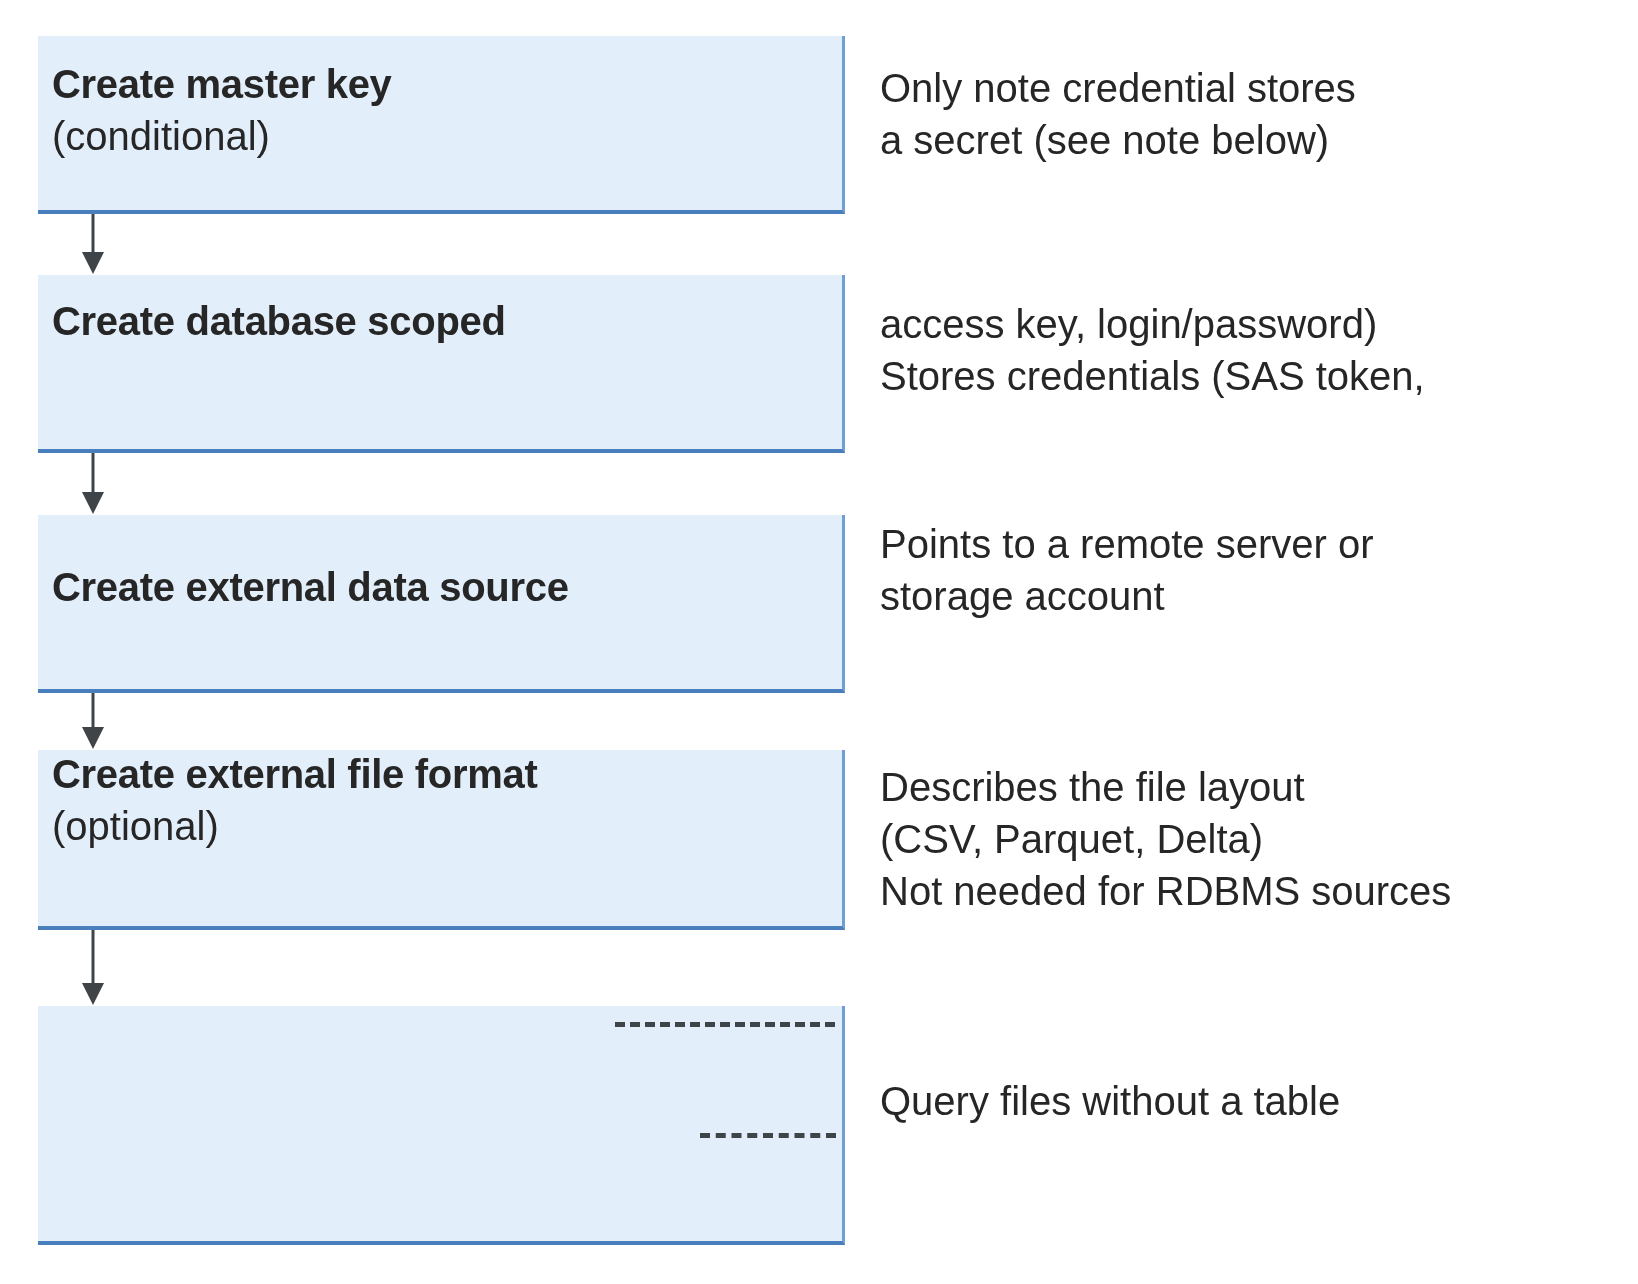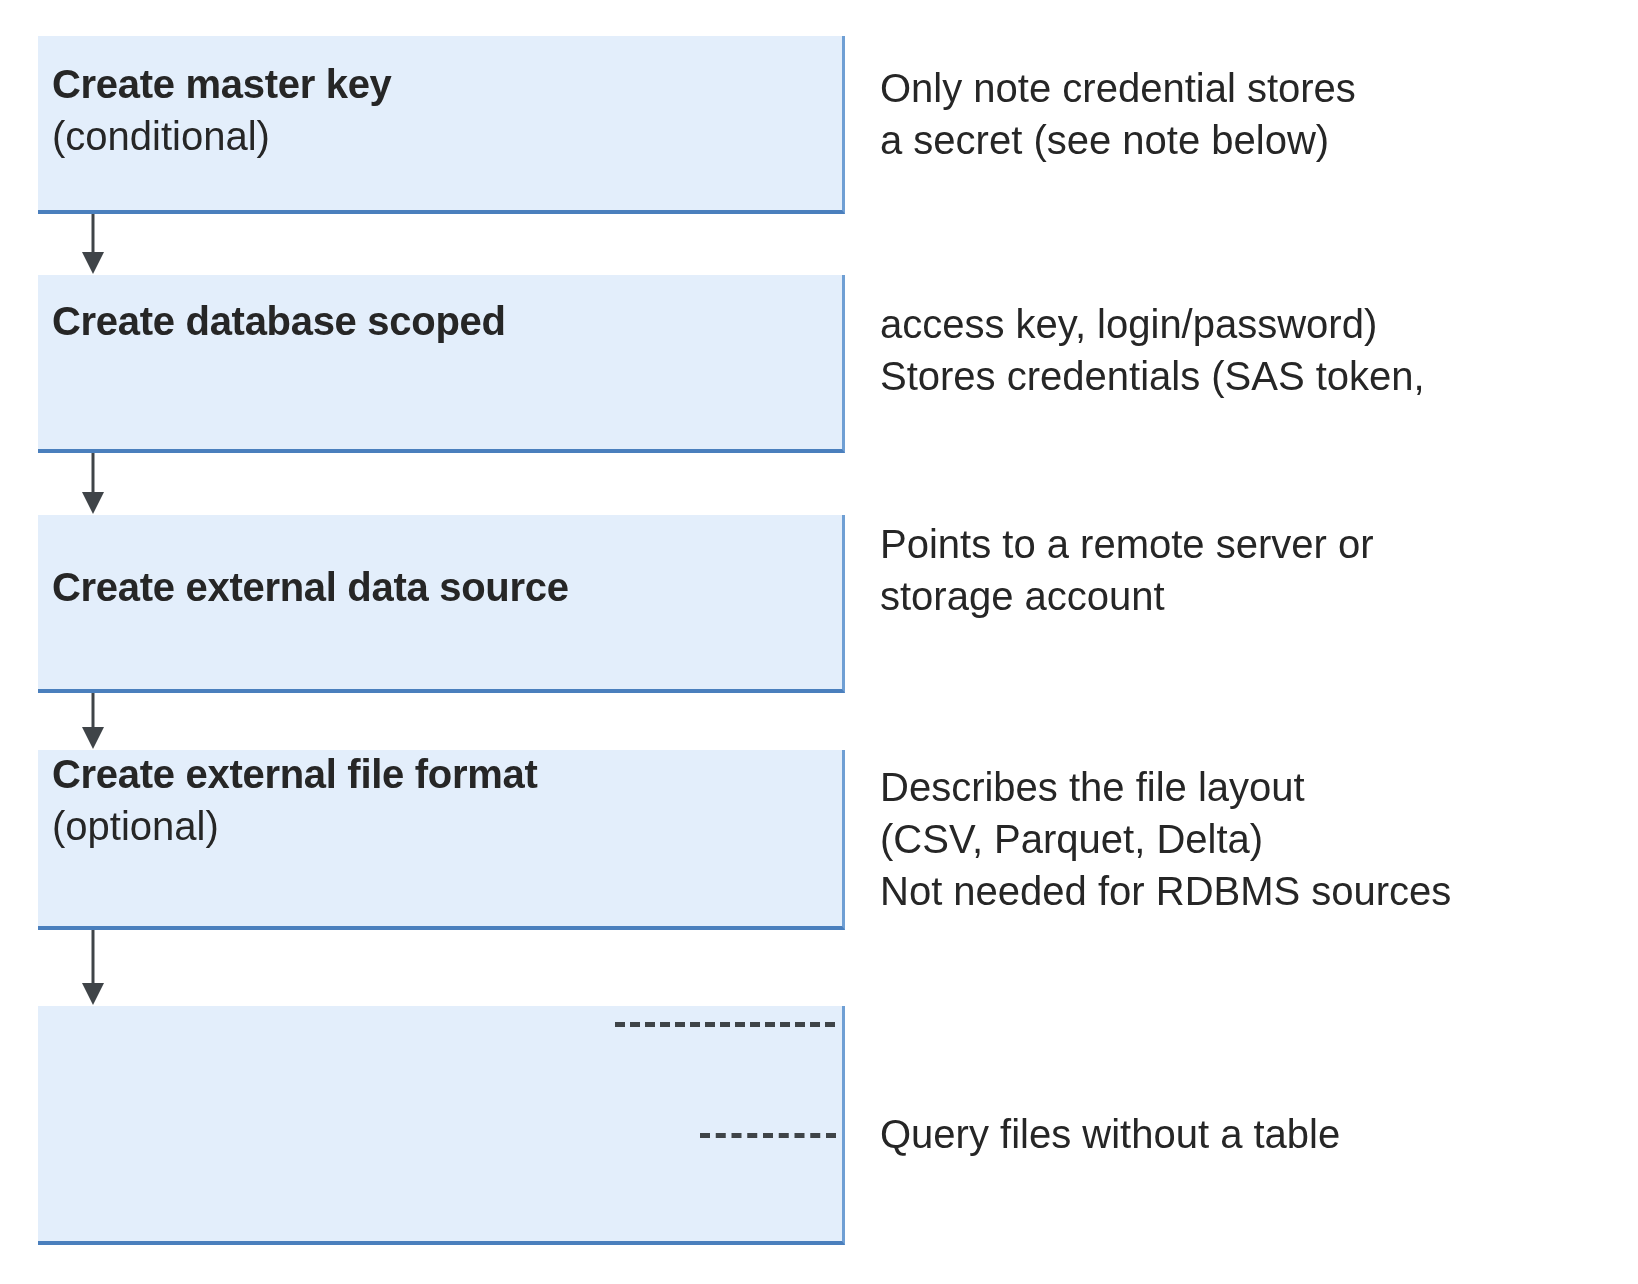--- a/index.html
+++ b/index.html
@@ -85,21 +85,21 @@
   #box-2-text { top: 295px; }
   #box-3-text { top: 550px; margin-top: 11px; }
   #box-4-text { top: 748px; }
   #box-5-text { top: 1000px; }
 
   #desc-1 { top: 62px; }
   #desc-2 { top: 298px; }
   #desc-3 { top: 518px; }
   #desc-4 { top: 761px; }
   #desc-5a { top: 1000px; }
-  #desc-5b { top: 1108px; }
+  #desc-5b { top: 1075px; }
 
   #arrow-1 { top: 214px; height: 62px; }
   #arrow-2 { top: 453px; height: 63px; }
   #arrow-3 { top: 693px; height: 58px; }
   #arrow-4 { top: 930px; height: 77px; }
 
   #dash-1 { left: 615px; width: 220px; top: 1022px; }
   #dash-2 { left: 700px; width: 136px; top: 1133px; }
 </style>
 </head>

